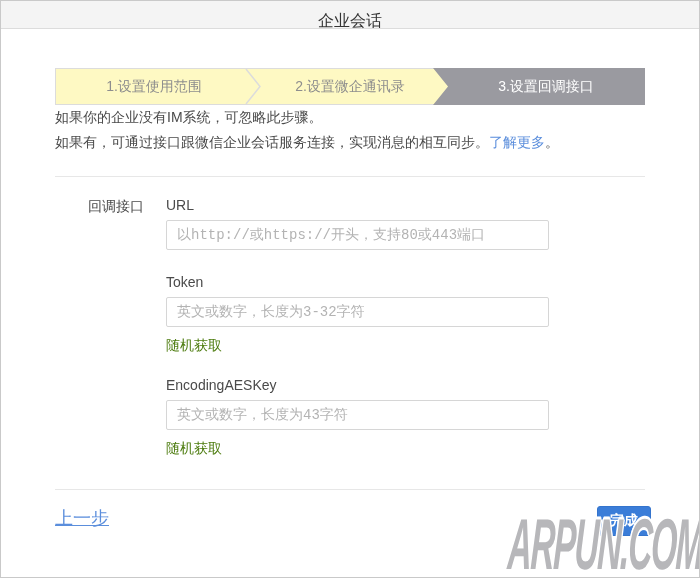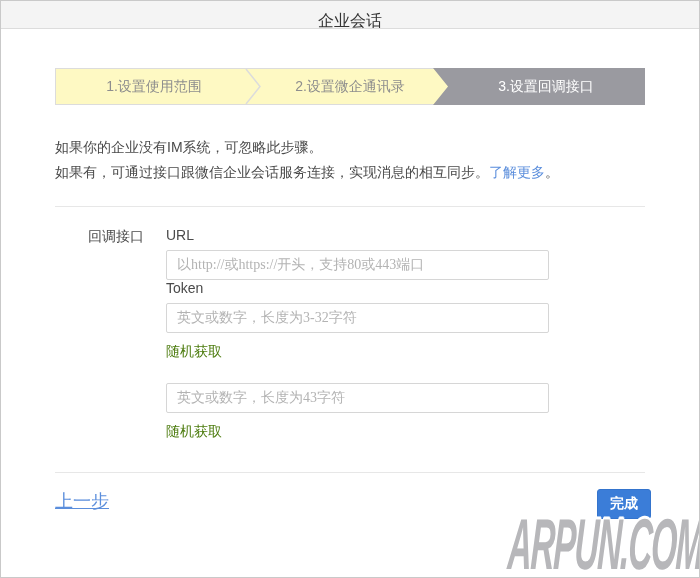--- a/index.html
+++ b/index.html
@@ -44,36 +44,36 @@
     position: absolute; top: -1px; bottom: -1px; right: -1px;
     width: calc(33.333% + 16px);
     background: #9a9aa0;
     color: #fff;
     display: flex; align-items: center; justify-content: center;
     padding-left: 14px;
     font-size: 14px;
     clip-path: polygon(0 0, 100% 0, 100% 100%, 0 100%, 15px 50%);
   }
 
-  .intro { margin-top: 30px; font-size: 14px; color: #4a4a4a; line-height: 25px; }
+  .intro { font-size: 14px; color: #4a4a4a; line-height: 25px; }
   .intro a { color: #5b8edc; text-decoration: none; }
   .divider { border: none; border-top: 1px solid #e7e7e7; margin: 21px 0 0 0; }
 
   .form { margin-top: 20px; padding-left: 33px; display: flex; }
   .section-label { width: 78px; font-size: 14px; color: #4a4a4a; padding-top: 1px; }
   .fields { flex: 1; }
-  .field-group.gap1 { }
+  .field-group.gap1 { margin-top: 24px; }
   .field-group.gap2 { margin-top: 22px; }
   .field-label { font-size: 14px; color: #4a4a4a; margin-bottom: 7px; }
   .text-input {
     width: 383px; height: 30px;
     border: 1px solid #d6d6d6; border-radius: 2px;
     padding: 0 10px; font-size: 14px; color: #ec4899;
     background: #fff; outline: none;
-    font-family: Liberation Serif, serif;
+    font-family: Liberation Mono, monospace;
   }
   .text-input::placeholder { color: #b3b3b3; }
   .helper-link {
     display: inline-block; margin-top: 10px;
     font-size: 14px; color: #4d7c0f; text-decoration: none;
   }
 
   .footer-divider { border: none; border-top: 1px solid #e7e7e7; margin: 31px 0 0 0; }
   .footer {
     margin-top: 16px;
@@ -141,20 +141,21 @@
         </div>
 
         <div class="field-group gap1">
           <div class="field-label">Token</div>
           <input class="text-input" type="text" placeholder="英文或数字，长度为3-32字符" style="">
           <br>
           <a href="#" class="helper-link">随机获取</a>
         </div>
 
         <div class="field-group gap2">
+          <div class="field-label">EncodingAESKey</div>
           <input class="text-input" type="text" placeholder="英文或数字，长度为43字符" style="">
           <br>
           <a href="#" class="helper-link">随机获取</a>
         </div>
 
       </div>
     </div>
 
     <hr class="footer-divider">
 

